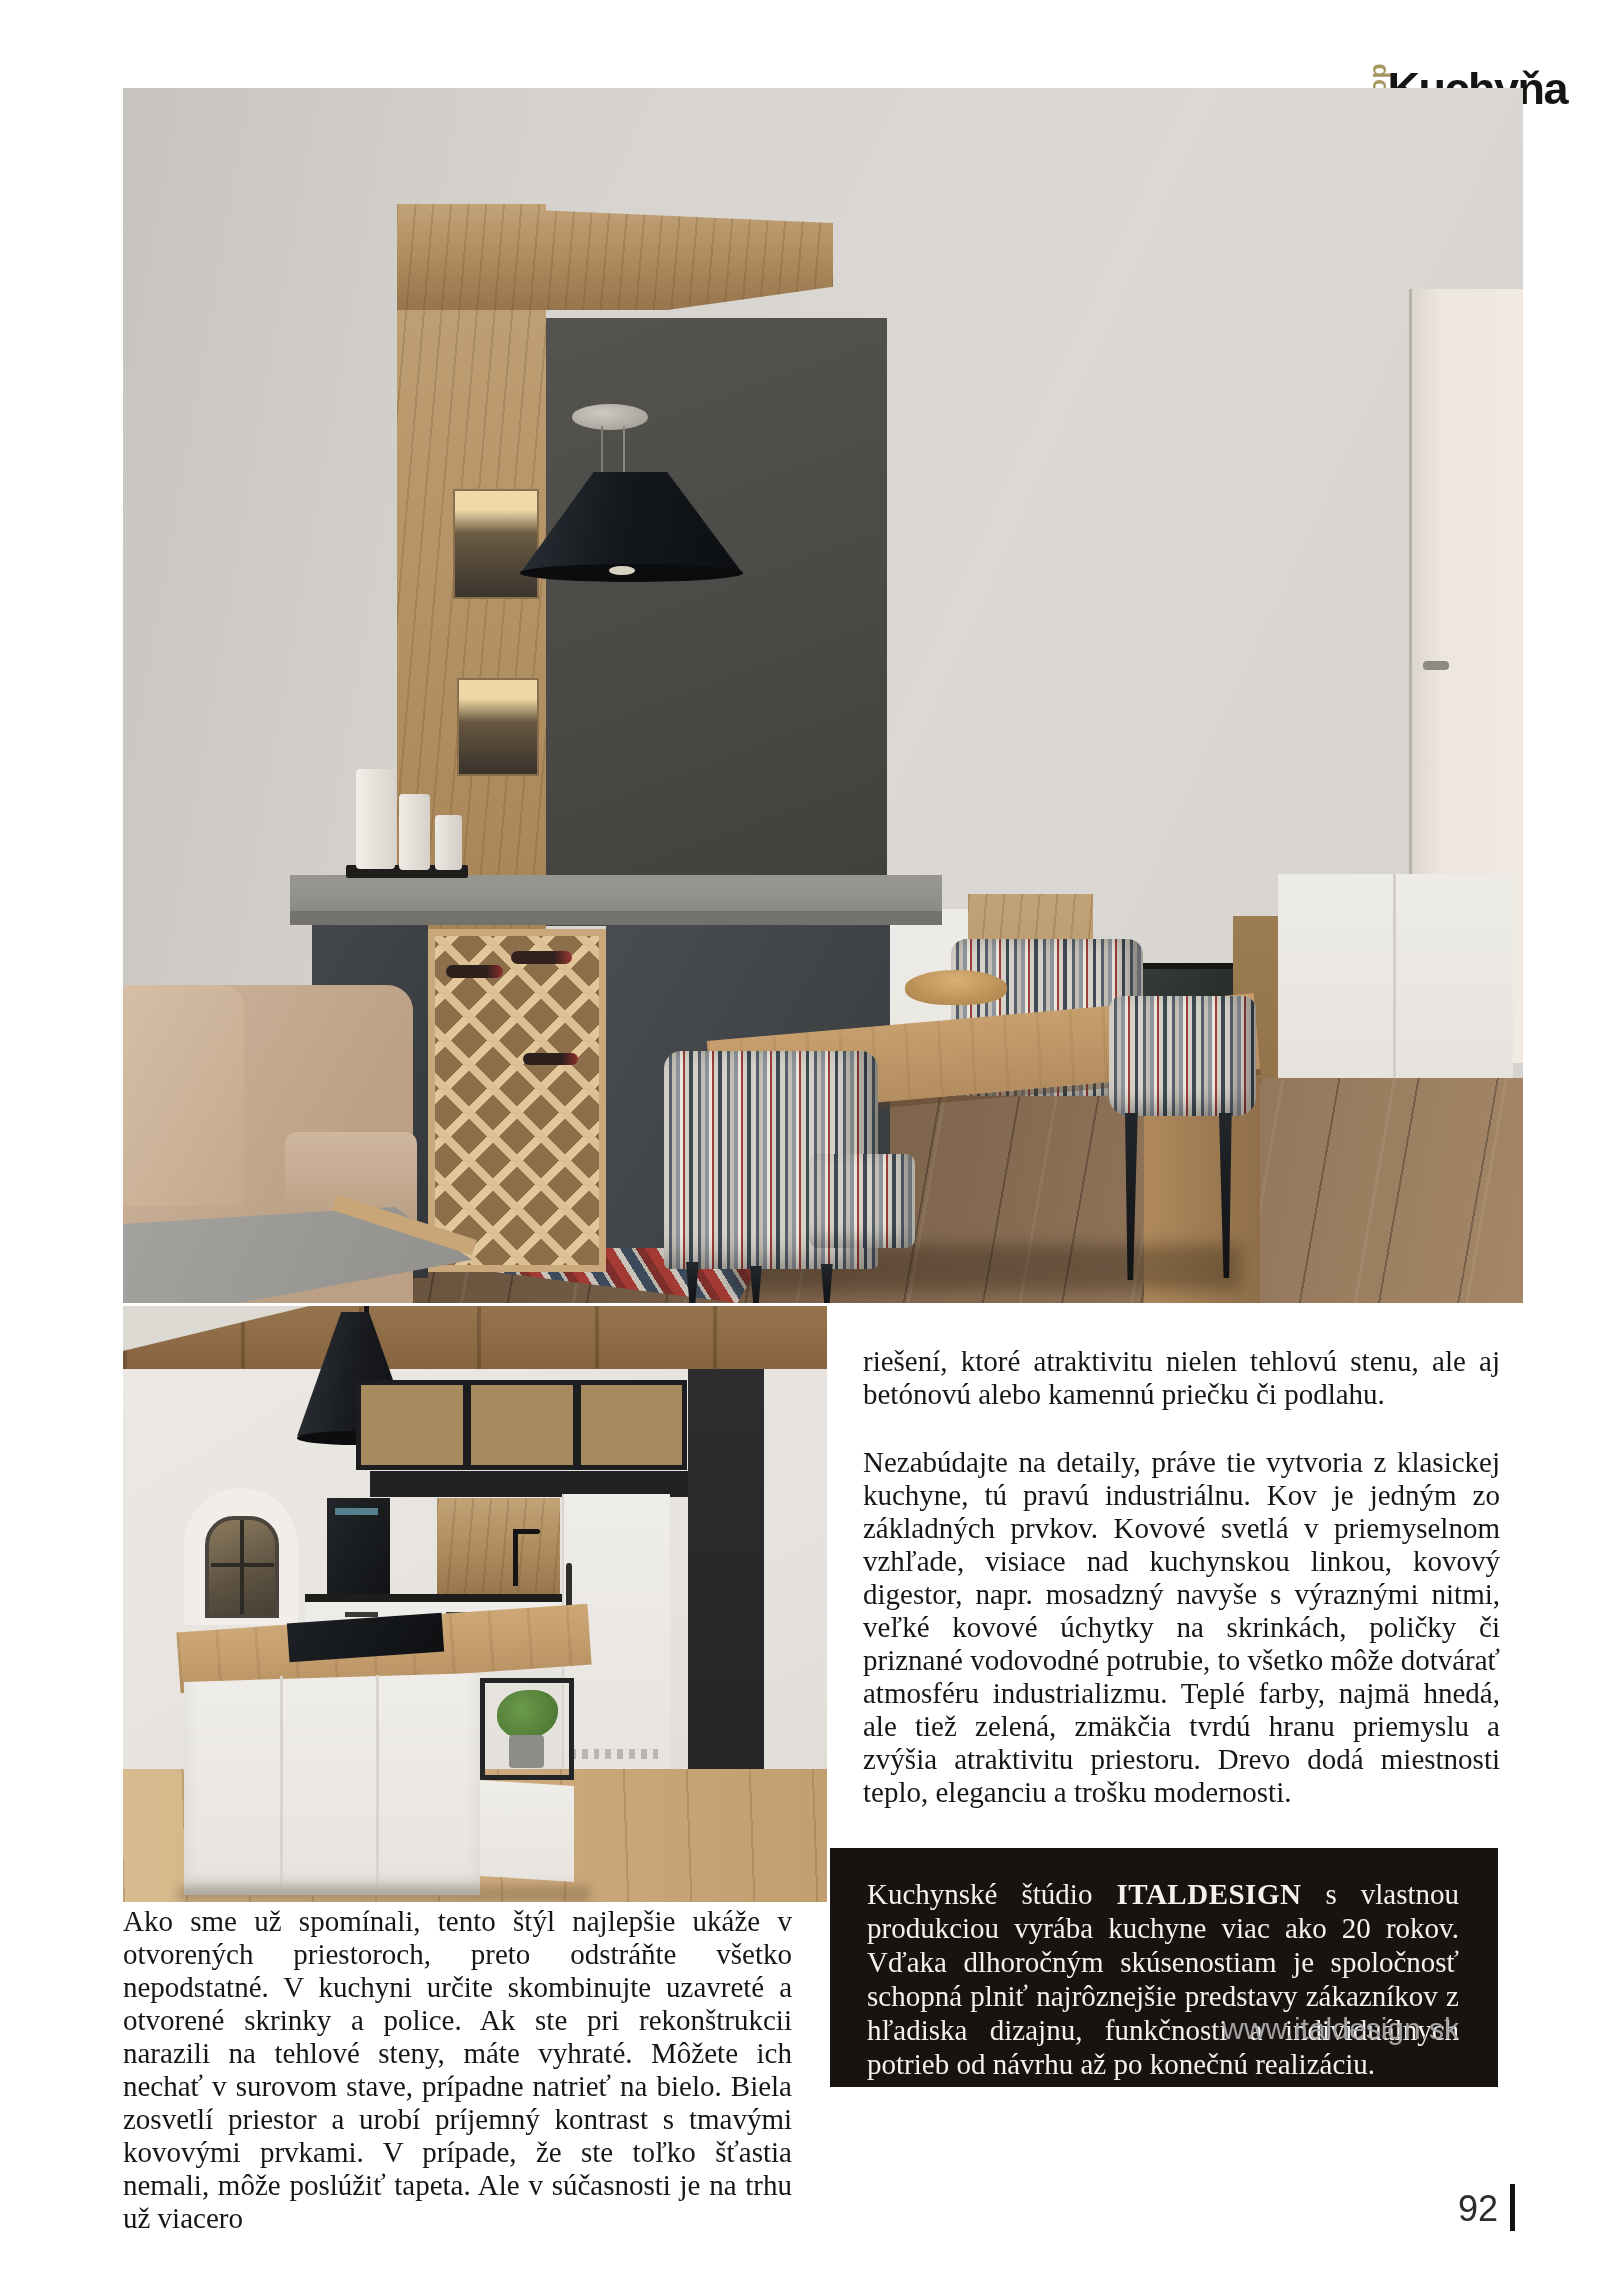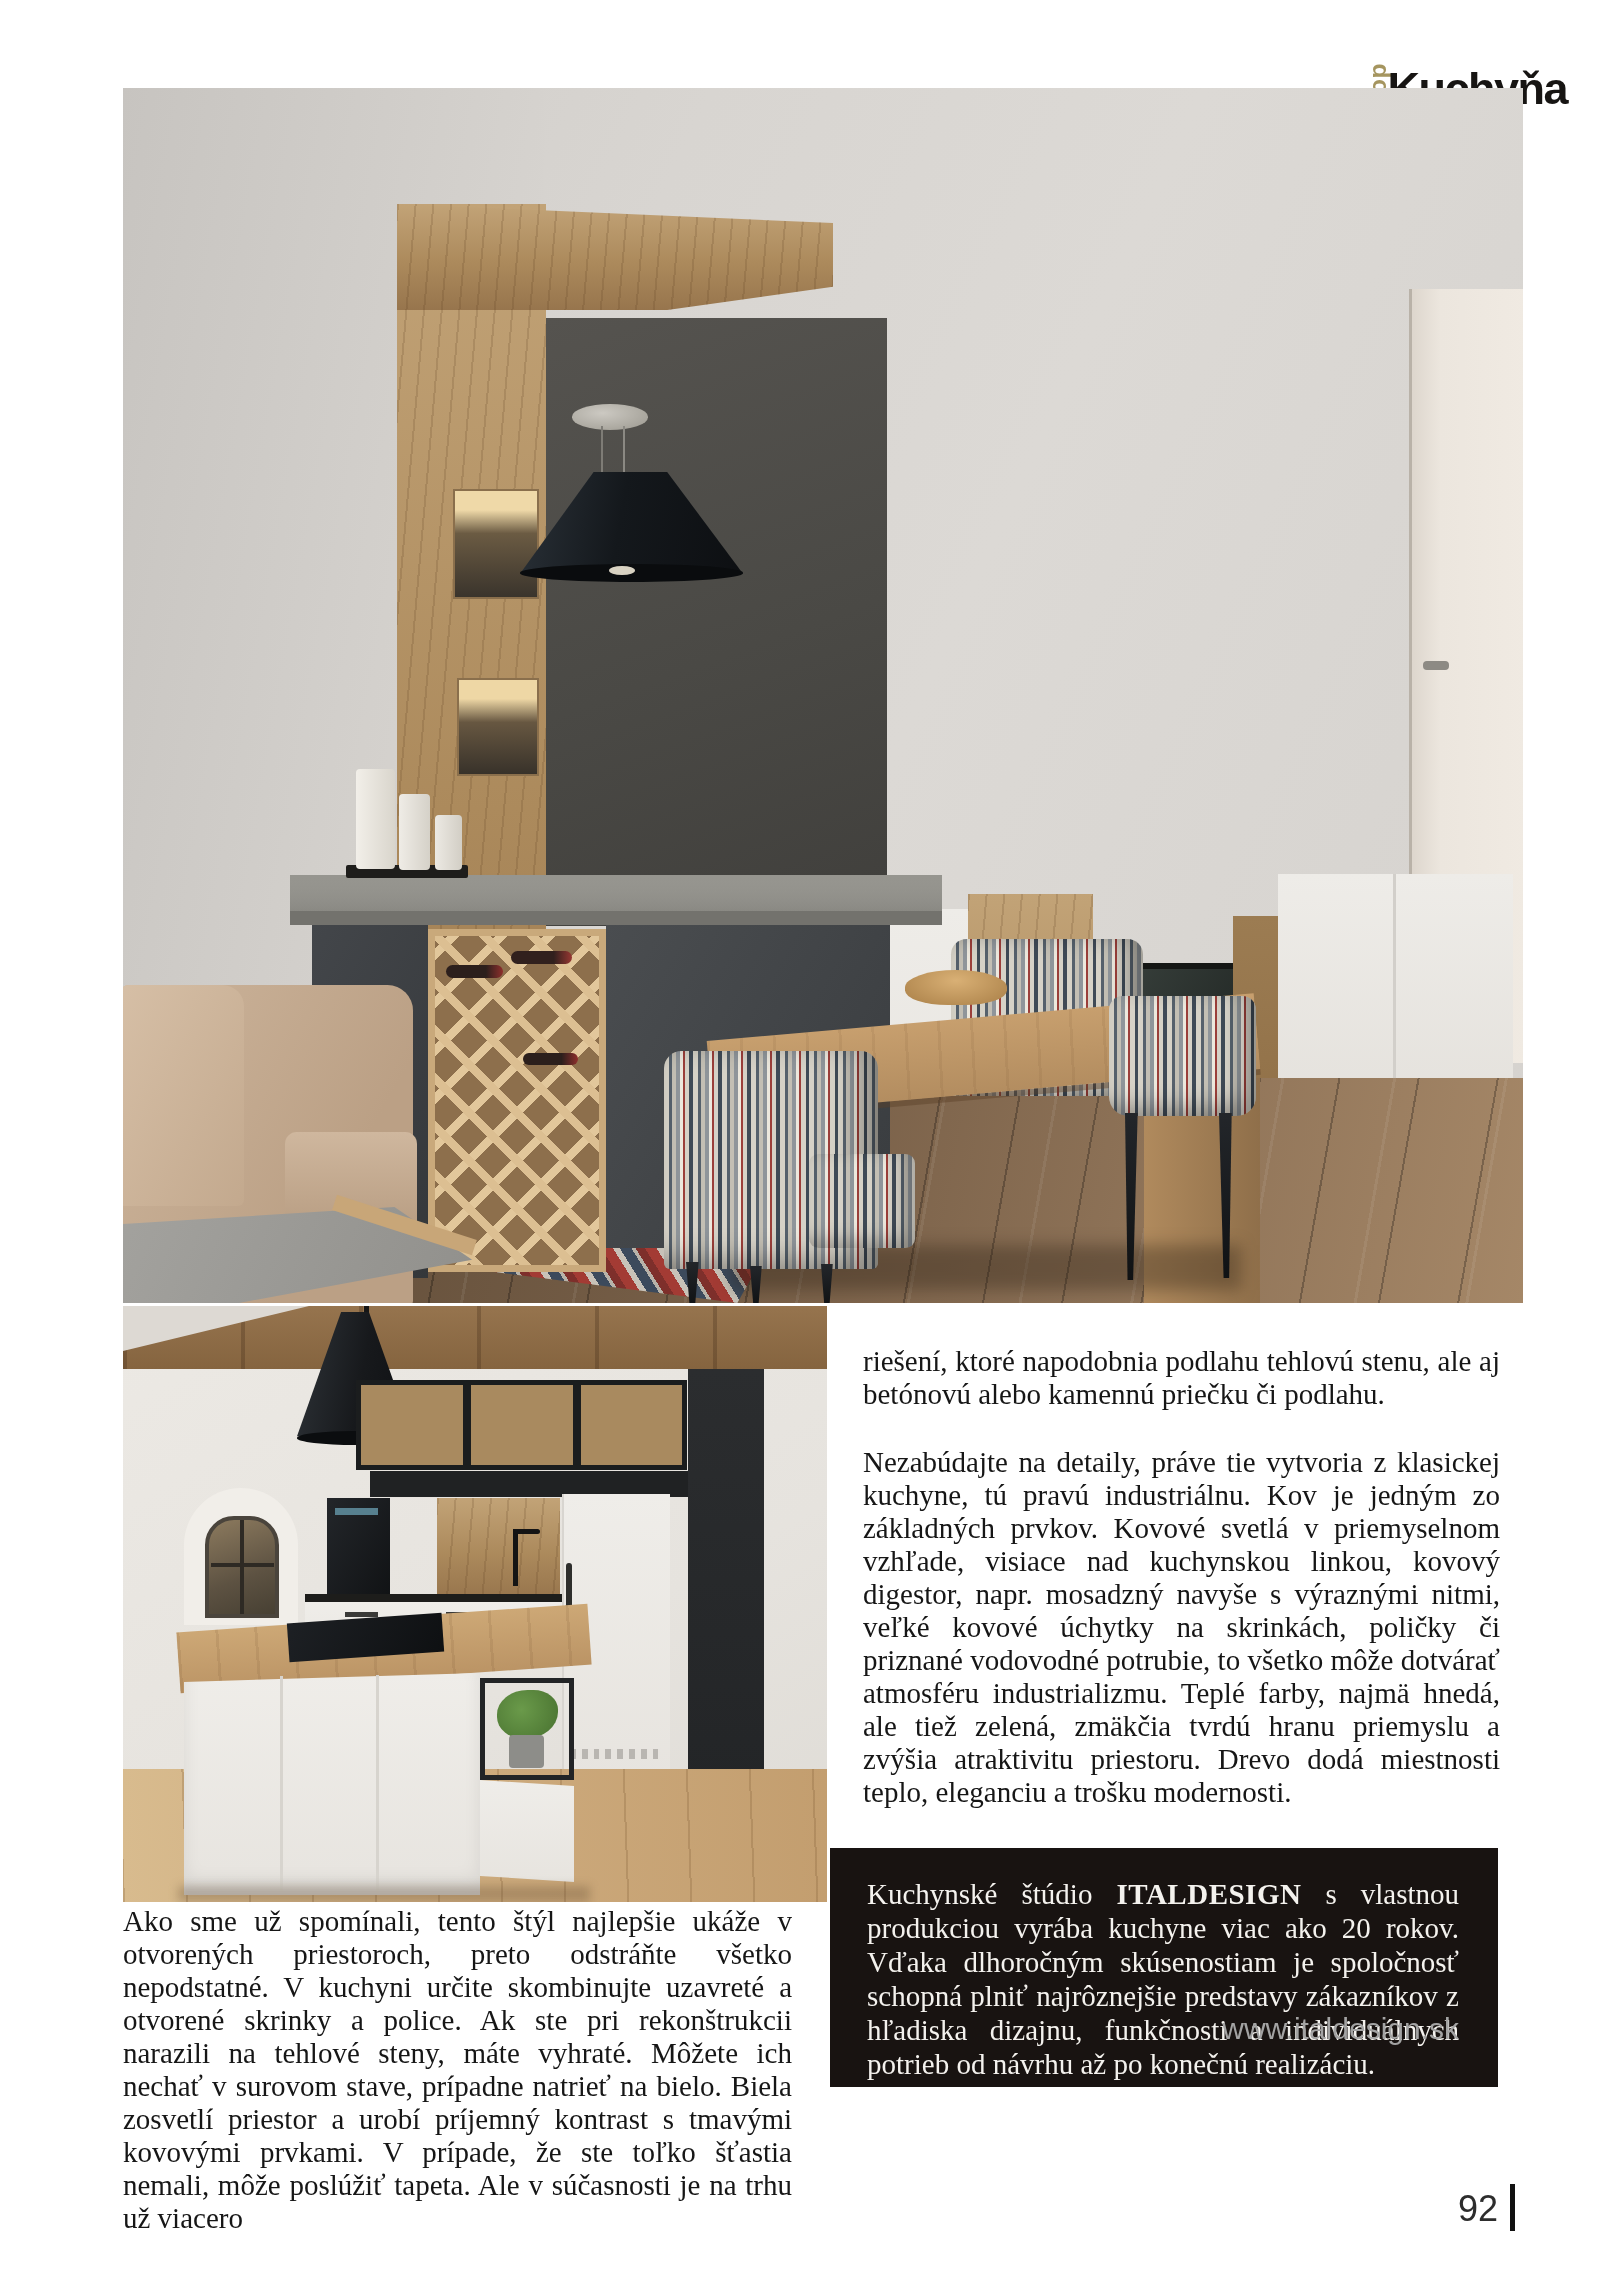--- a/index.html
+++ b/index.html
@@ -209,21 +209,21 @@
     <div class="abs" style="left:157px;top:370px;width:2.9px;height:216px;background:#d7d4ce;"></div>
     <div class="abs" style="left:253px;top:369px;width:2.9px;height:218px;background:#d7d4ce;"></div>
     <div class="abs" style="left:357px;top:372px;width:94px;height:102px;border:5.9px solid #222426;box-sizing:border-box;background:linear-gradient(180deg,#b79súb,#b7946b 60%,#a5835c);"></div>
     <div class="abs" style="left:374px;top:384px;width:61px;height:49px;border-radius:50% 40% 55% 45%;background:radial-gradient(circle at 40% 40%,#6a9a4a,#47702f);"></div>
     <div class="abs" style="left:386px;top:429px;width:35px;height:33px;background:#8d8d89;border-radius:3.9px;"></div>
     <div class="abs p2-white" style="left:357px;top:474px;width:94px;height:102px;clip-path:polygon(0 0,100% 6%,100% 100%,0 94%);"></div>
     <div class="abs" style="left:55px;top:580px;width:412px;height:15.7px;background:rgba(90,70,45,.3);filter:blur(4.9px);"></div>
   </div>
 
   <div class="abs col" style="left:863px;top:1345px;width:637px;">
-    <p>riešení, ktoré napodobnia podlahu tehlovú stenu, ale aj betónovú alebo kamennú priečku či podlahu.</p>
+    <p>riešení, ktoré atraktivitu nielen tehlovú stenu, ale aj betónovú alebo kamennú priečku či podlahu.</p>
     <p>Nezabúdajte na detaily, práve tie vytvoria z klasickej kuchyne, tú pravú industriálnu. Kov je jedným zo základných prvkov. Kovové svetlá v priemyselnom vzhľade, visiace nad kuchynskou linkou, kovový digestor, napr. mosadzný navyše s výraznými nitmi, veľké kovové úchytky na skrinkách, poličky či priznané vodovodné potrubie, to všetko môže dotvárať atmosféru industrializmu. Teplé farby, najmä hnedá, ale tiež zelená, zmäkčia tvrdú hranu priemyslu a zvýšia atraktivitu priestoru. Drevo dodá miestnosti teplo, eleganciu a trošku modernosti.</p>
   </div>
 
   <div class="abs col" style="left:123px;top:1905px;width:669px;">
     <p>Ako sme už spomínali, tento štýl najlepšie ukáže v otvorených priestoroch, preto odstráňte všetko nepodstatné. V kuchyni určite skombinujte uzavreté a otvorené skrinky a police. Ak ste pri rekonštrukcii narazili na tehlové steny, máte vyhraté. Môžete ich nechať v surovom stave, prípadne natrieť na bielo. Biela zosvetlí priestor a urobí príjemný kontrast s tmavými kovovými prvkami. V prípade, že ste toľko šťastia nemali, môže poslúžiť tapeta. Ale v súčasnosti je na trhu už viacero</p>
   </div>
 
   <div id="info-box" class="abs" style="left:830px;top:1848px;width:668px;height:239px;">
     <p style="margin:0;">
       <span>Kuchynské štúdio </span><span class="brand">ITALDESIGN</span><span> s vlastnou produkciou vyrába kuchyne viac ako 20 rokov. Vďaka dlhoročným skúsenostiam je spoločnosť schopná plniť najrôznejšie predstavy zákazníkov z hľadiska dizajnu, funkčnosti a individuálnych potrieb od návrhu až po konečnú realizáciu.</span>

